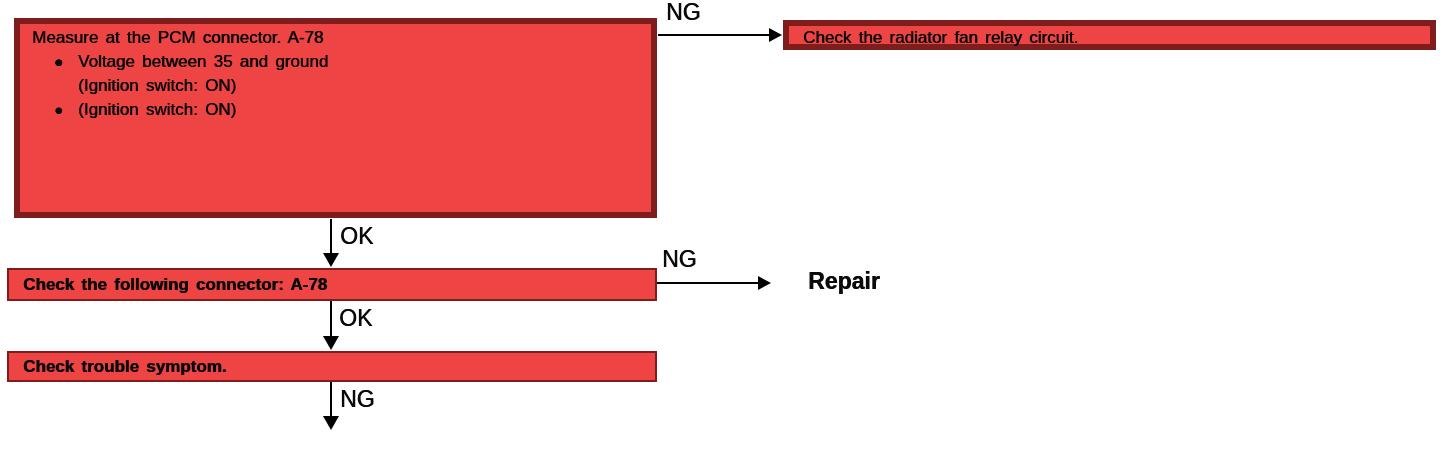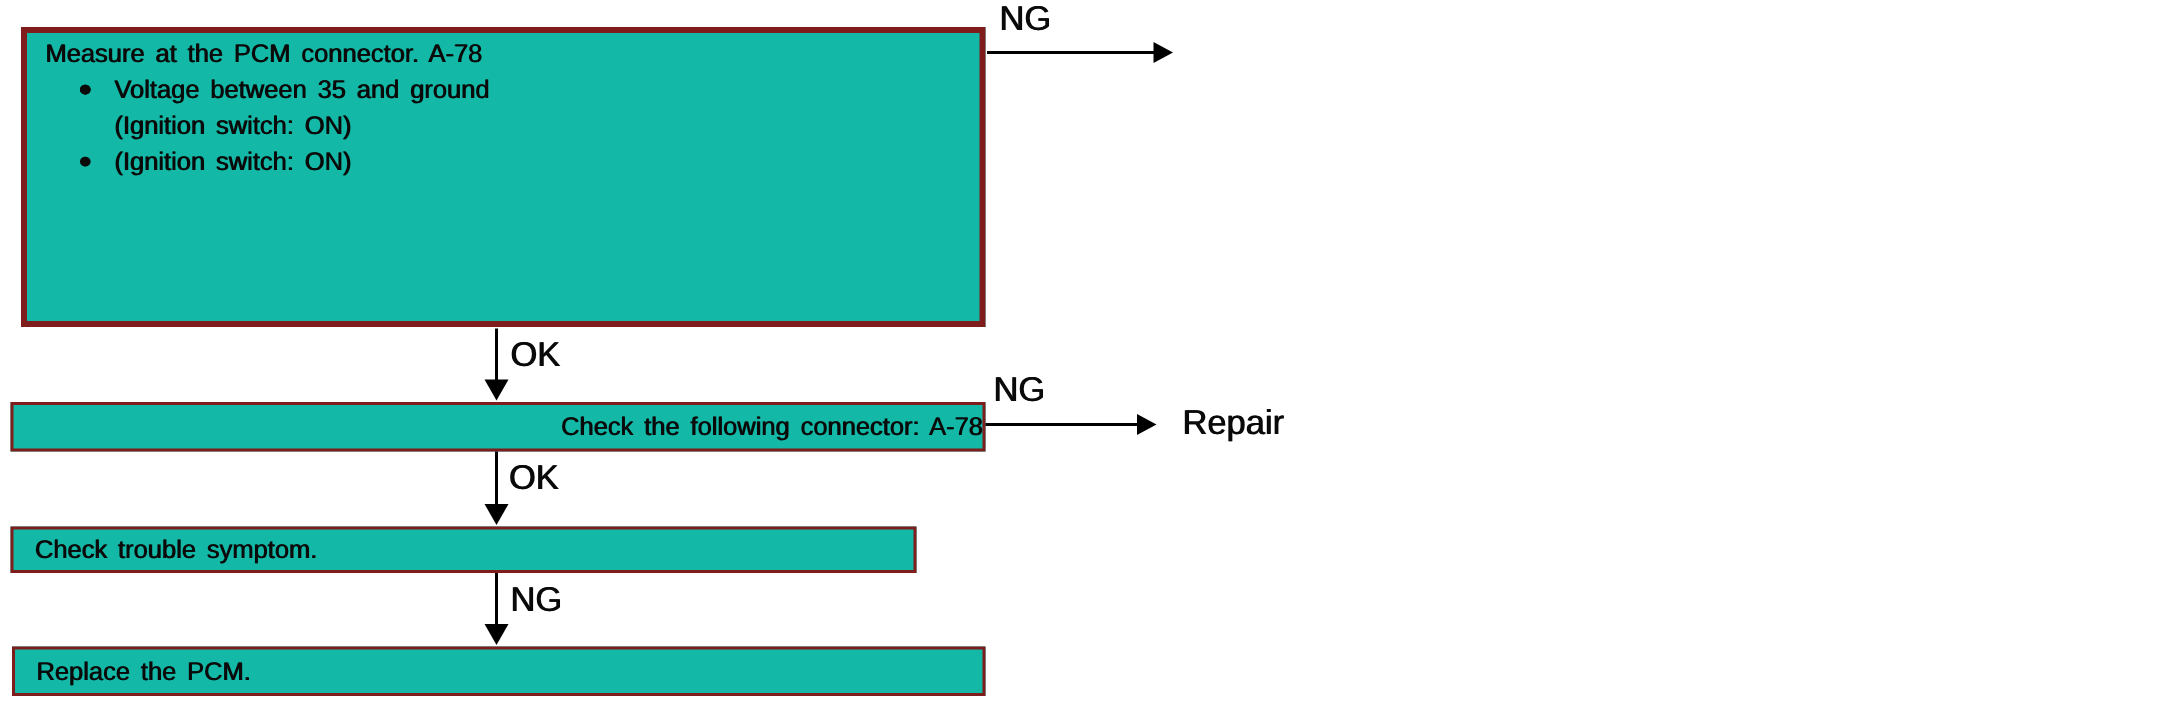--- a/index.html
+++ b/index.html
@@ -12,37 +12,37 @@
     color: #0a0a0a;
     font-family: "Liberation Sans", sans-serif;
     font-size: 17px;
     
     text-shadow: 0.6px 0 0 currentColor;
     word-spacing: 2.5px;
     overflow: hidden;
   }
   .box {
     position: absolute;
-    background: #14b8a6;
-    border: 4px solid #7f1d1d;
+    background: #ef4444;
+    border: 6px solid #7f1d1d;
     white-space: nowrap;
   }
   .box.thin { border-width: 2px; }
   
   .b1 { padding: 2px 8px 0 10px; line-height: 24px; }
   .b1 .row { position: relative; padding-left: 48px; white-space: nowrap; }
   .b1 .title { padding-left: 2px; }
   .b1 .bullet {
     position: absolute; left: 24px; top: 0;
     font-size: 15px; line-height: 24px;
   }
   .b1 .prefix { display: inline-block; width: 48px; font-weight: 700; }
   
   .single { padding-left: 14px; }
-  .bold { font-weight: 400; text-align: right; }
+  .bold { font-weight: 700; }
   
   .hline, .vline { position: absolute; background: #000000; }
   .arrow-right {
     position: absolute; width: 0; height: 0;
     border-top: 7px solid transparent;
     border-bottom: 7px solid transparent;
     border-left: 13px solid #000000;
   }
   .arrow-down {
     position: absolute; width: 0; height: 0;
@@ -73,43 +73,43 @@
     <div class="row">(Ignition switch: ON)</div>
     <div class="row">
       <span class="bullet">●</span>
     </div>
     <div class="row">(Ignition switch: ON)</div>
   </div>
 
   <div class="lbl" style="left:666px; top:2px;">NG</div>
   <div class="hline" style="left:658px; top:34px; width:112px; height:2px;"></div>
   <div class="arrow-right" style="left:769px; top:28px;"></div>
+  <div class="box single" style="left:783px; top:20px; width:653px; height:30px; line-height:24px;">
+    <span>Check the radiator fan relay circuit.</span>
+  </div>
 
   <div class="vline" style="left:330px; top:219px; width:2px; height:37px;"></div>
   <div class="arrow-down" style="left:323px; top:253px;"></div>
   <div class="lbl" style="left:340px; top:226px;">OK</div>
 
   <div class="box thin single bold" style="left:7px; top:268px; width:650px; height:33px; line-height:29px;">
     <span>Check the following connector: A-78</span>
   </div>
 
   <div class="lbl" style="left:662px; top:249px;">NG</div>
   <div class="hline" style="left:657px; top:282px; width:102px; height:2px;"></div>
   <div class="arrow-right" style="left:758px; top:276px;"></div>
-  <div class="lbl bold" style="left:788px; top:271px;">Repair</div>
+  <div class="lbl bold" style="left:808px; top:271px;">Repair</div>
 
   <div class="vline" style="left:330px; top:301px; width:2px; height:37px;"></div>
   <div class="arrow-down" style="left:323px; top:336px;"></div>
   <div class="lbl" style="left:339px; top:308px;">OK</div>
 
-  <div class="box thin single" style="left:7px; top:351px; width:604px; height:31px; line-height:27px;">
+  <div class="box thin single" style="left:7px; top:351px; width:650px; height:31px; line-height:27px;font-weight:bold;">
     <span>Check trouble symptom.</span>
   </div>
 
   <div class="vline" style="left:330px; top:382px; width:2px; height:36px;"></div>
   <div class="arrow-down" style="left:323px; top:416px;"></div>
   <div class="lbl" style="left:340px; top:389px;">NG</div>
 
-  <div class="box thin single" style="left:8px; top:431px; width:649px; height:33px; line-height:29px;">
-    <span>Replace the PCM.</span>
-  </div>
 
 </div>
 
 </body></html>

